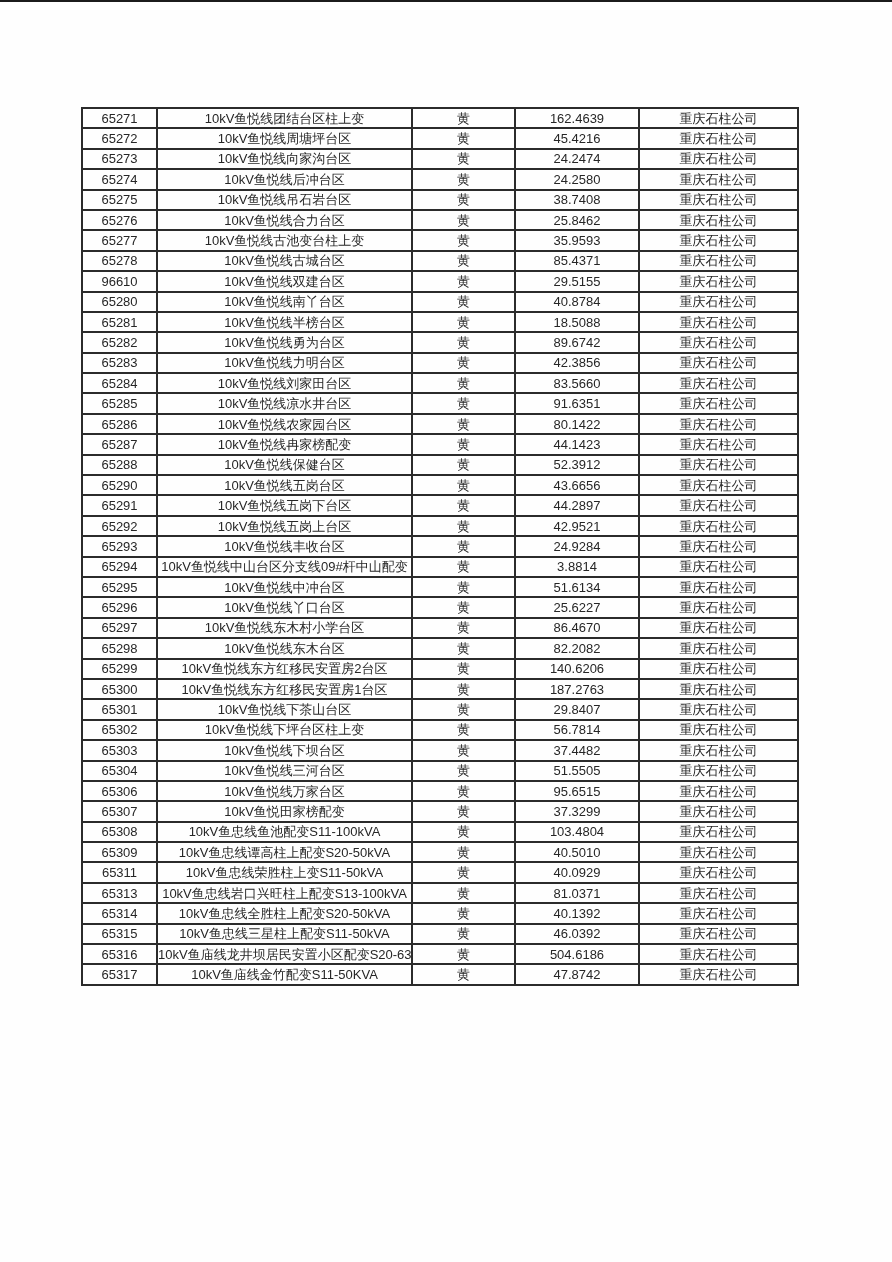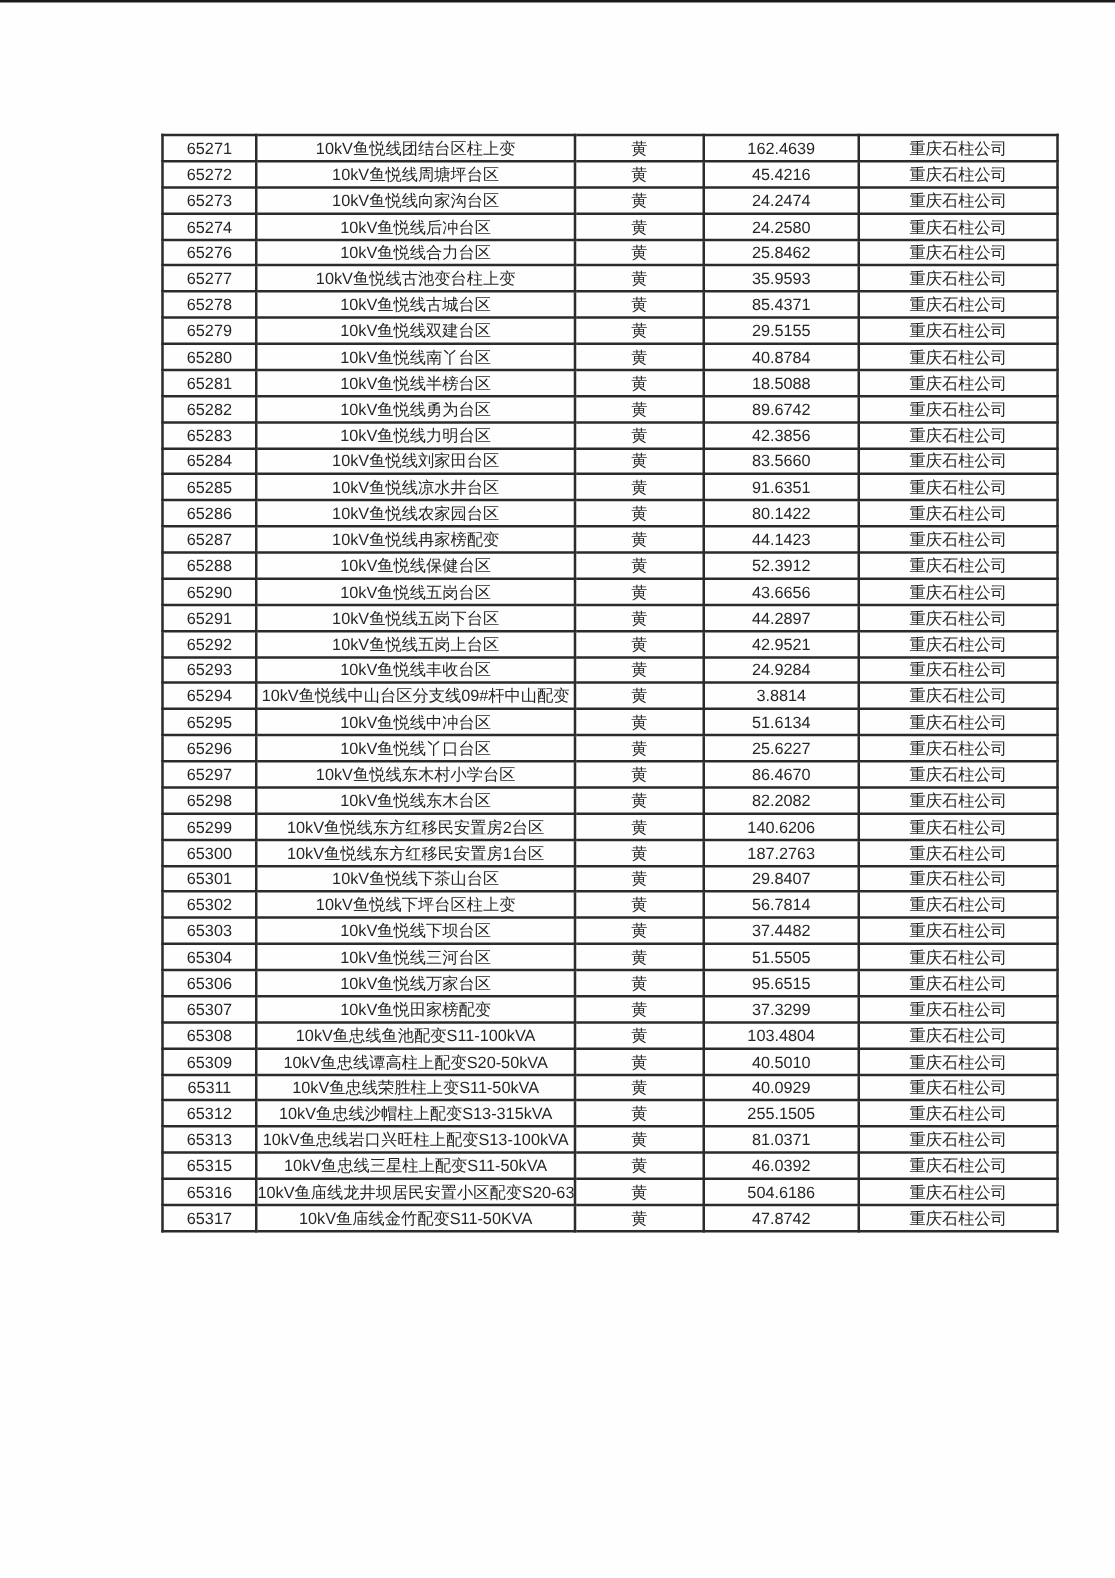--- a/index.html
+++ b/index.html
@@ -16,21 +16,20 @@
     background: #1b1b1b;
   }
   .table-wrap {
     position: absolute; left: 81px; top: 107px;
   }
   table.records {
     border-collapse: collapse;
     table-layout: fixed;
     width: 716px; height: 879px;
     border: 2px solid #2b2b2b;
-    margin-left: 48px;
   }
   table.records td {
     border: 2px solid #2b2b2b;
     padding: 0;
     text-align: center;
     vertical-align: middle;
     font-size: 13px;
     line-height: 1;
     color: #262626;
     white-space: nowrap;
@@ -74,20 +73,27 @@
           <td>重庆石柱公司</td>
         </tr>
         <tr>
           <td>65274</td>
           <td>10kV鱼悦线后冲台区</td>
           <td>黄</td>
           <td>24.2580</td>
           <td>重庆石柱公司</td>
         </tr>
         <tr>
+          <td>65275</td>
+          <td>10kV鱼悦线吊石岩台区</td>
+          <td>黄</td>
+          <td>38.7408</td>
+          <td>重庆石柱公司</td>
+        </tr>
+        <tr>
           <td>65276</td>
           <td>10kV鱼悦线合力台区</td>
           <td>黄</td>
           <td>25.8462</td>
           <td>重庆石柱公司</td>
         </tr>
         <tr>
           <td>65277</td>
           <td>10kV鱼悦线古池变台柱上变</td>
           <td>黄</td>
@@ -95,21 +101,21 @@
           <td>重庆石柱公司</td>
         </tr>
         <tr>
           <td>65278</td>
           <td>10kV鱼悦线古城台区</td>
           <td>黄</td>
           <td>85.4371</td>
           <td>重庆石柱公司</td>
         </tr>
         <tr>
-          <td>65279</td>
+          <td>96610</td>
           <td>10kV鱼悦线双建台区</td>
           <td>黄</td>
           <td>29.5155</td>
           <td>重庆石柱公司</td>
         </tr>
         <tr>
           <td>65280</td>
           <td>10kV鱼悦线南丫台区</td>
           <td>黄</td>
           <td>40.8784</td>
@@ -305,31 +311,31 @@
           <td>重庆石柱公司</td>
         </tr>
         <tr>
           <td>65311</td>
           <td>10kV鱼忠线荣胜柱上变S11-50kVA</td>
           <td>黄</td>
           <td>40.0929</td>
           <td>重庆石柱公司</td>
         </tr>
         <tr>
-          <td>65312</td>
-          <td>10kV鱼忠线沙帽柱上配变S13-315kVA</td>
-          <td>黄</td>
-          <td>255.1505</td>
-          <td>重庆石柱公司</td>
-        </tr>
-        <tr>
           <td>65313</td>
           <td>10kV鱼忠线岩口兴旺柱上配变S13-100kVA</td>
           <td>黄</td>
           <td>81.0371</td>
+          <td>重庆石柱公司</td>
+        </tr>
+        <tr>
+          <td>65314</td>
+          <td>10kV鱼忠线全胜柱上配变S20-50kVA</td>
+          <td>黄</td>
+          <td>40.1392</td>
           <td>重庆石柱公司</td>
         </tr>
         <tr>
           <td>65315</td>
           <td>10kV鱼忠线三星柱上配变S11-50kVA</td>
           <td>黄</td>
           <td>46.0392</td>
           <td>重庆石柱公司</td>
         </tr>
         <tr>

